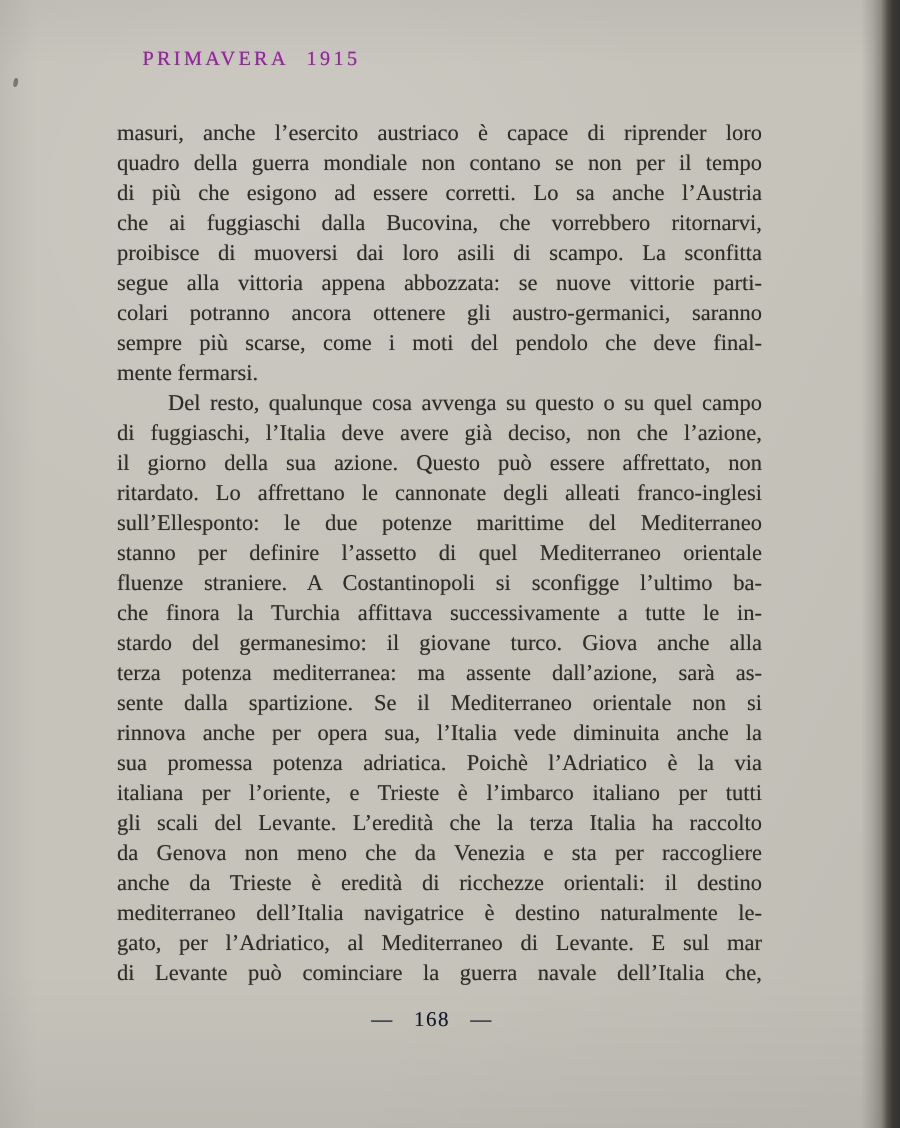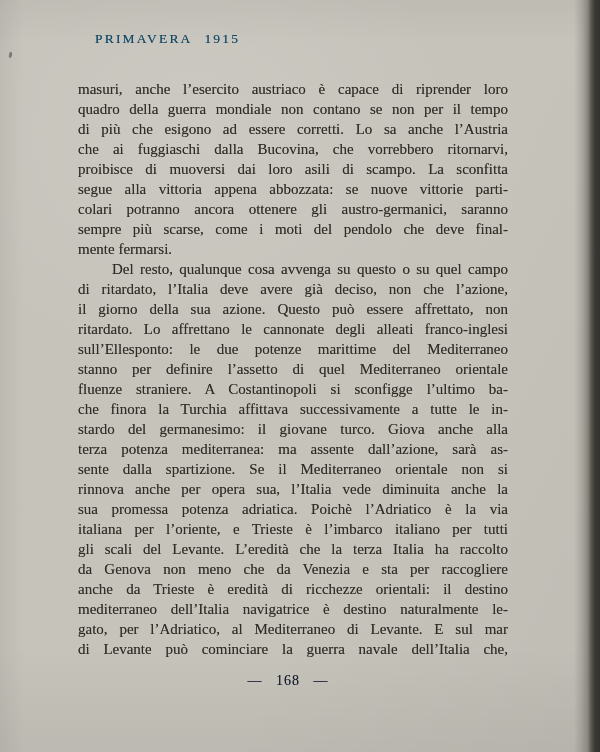--- a/index.html
+++ b/index.html
@@ -52,21 +52,21 @@
     border-radius: 40% 60% 50% 50%;
     transform: rotate(12deg);
   }
   .running-header {
     position: absolute;
     left: 95px;
     top: 31px;
     font-size: 13.5px;
     letter-spacing: 2.2px;
     word-spacing: 7px;
-    color: #0c4a6e;
+    color: #a21caf;
     text-shadow: 0 0 0.5px rgba(54,52,47,0.55);
     white-space: nowrap;
   }
   .body-text {
     position: absolute;
     left: 78px;
     top: 64px;
     width: 430px;
     font-size: 15px;
     line-height: 20px;
@@ -111,21 +111,21 @@
         <div class="line">di più che esigono ad essere corretti. Lo sa anche l’Austria</div>
         <div class="line">che ai fuggiaschi dalla Bucovina, che vorrebbero ritornarvi,</div>
         <div class="line">proibisce di muoversi dai loro asili di scampo. La sconfitta</div>
         <div class="line">segue alla vittoria appena abbozzata: se nuove vittorie parti-</div>
         <div class="line">colari potranno ancora ottenere gli austro-germanici, saranno</div>
         <div class="line">sempre più scarse, come i moti del pendolo che deve final-</div>
         <div class="line no-justify">mente fermarsi.</div>
       </div>
       <div class="paragraph">
         <div class="line first-indent">Del resto, qualunque cosa avvenga su questo o su quel campo</div>
-        <div class="line">di ritardato, l’Italia deve avere già deciso, non che l’azione,</div>
+        <div class="line">di fuggiaschi, l’Italia deve avere già deciso, non che l’azione,</div>
         <div class="line">il giorno della sua azione. Questo può essere affrettato, non</div>
         <div class="line">ritardato. Lo affrettano le cannonate degli alleati franco-inglesi</div>
         <div class="line">sull’Ellesponto: le due potenze marittime del Mediterraneo</div>
         <div class="line">stanno per definire l’assetto di quel Mediterraneo orientale</div>
         <div class="line">fluenze straniere. A Costantinopoli si sconfigge l’ultimo ba-</div>
         <div class="line">che finora la Turchia affittava successivamente a tutte le in-</div>
         <div class="line">stardo del germanesimo: il giovane turco. Giova anche alla</div>
         <div class="line">terza potenza mediterranea: ma assente dall’azione, sarà as-</div>
         <div class="line">sente dalla spartizione. Se il Mediterraneo orientale non si</div>
         <div class="line">rinnova anche per opera sua, l’Italia vede diminuita anche la</div>

